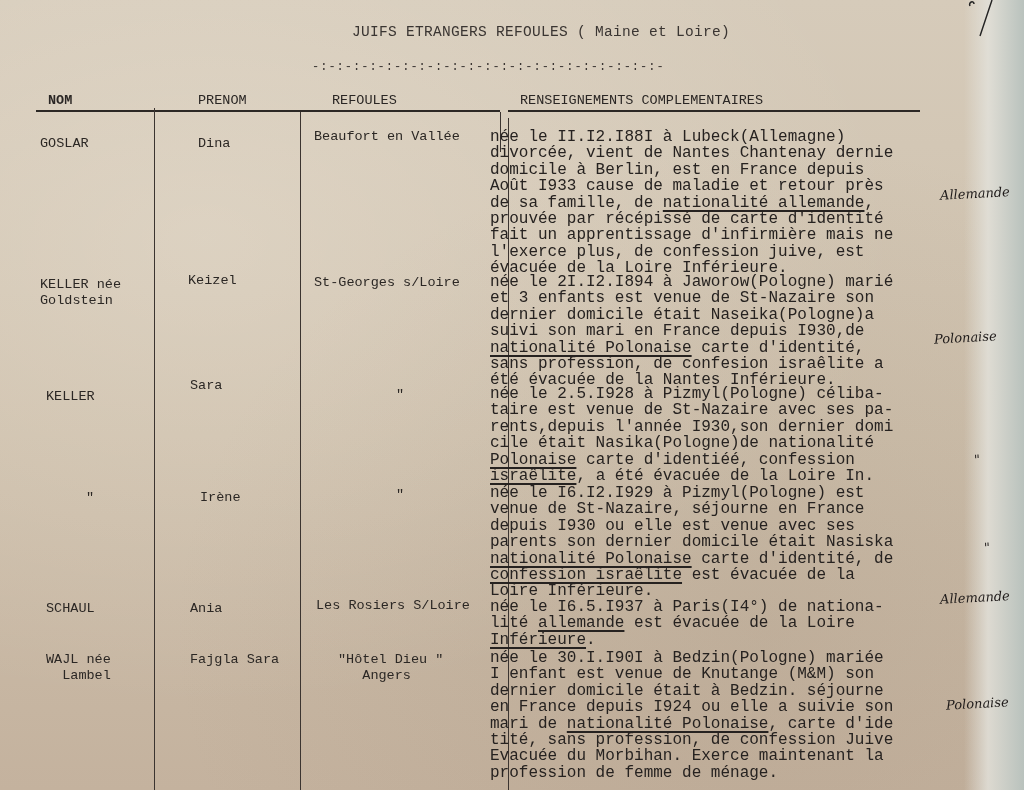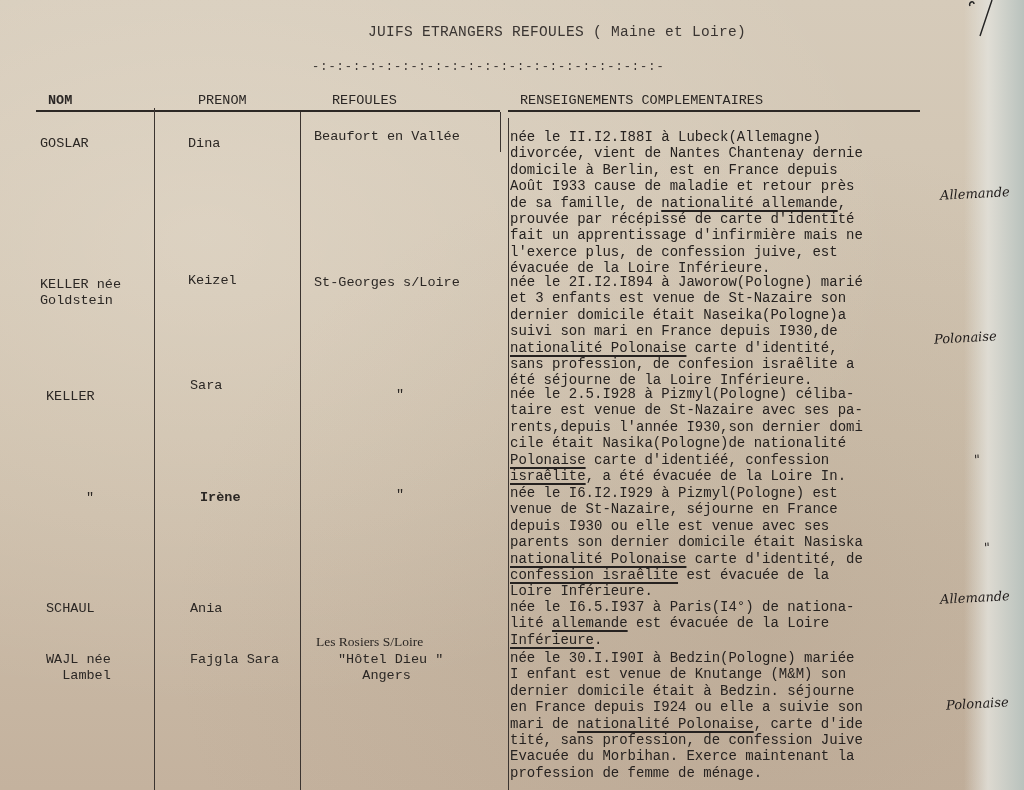--- a/index.html
+++ b/index.html
@@ -11,39 +11,39 @@
         radial-gradient(ellipse at 75% 80%, rgba(150,130,110,0.18), transparent 55%),
         linear-gradient(180deg, #d6cbba 0%, #cdbfab 55%, #c4b29e 100%);
       font-family: "Liberation Mono", "DejaVu Sans Mono", monospace;
       color: #2e2a27;
     }
     .right-edge {
       position: absolute; top: 0; right: 0; width: 60px; height: 790px;
       background: linear-gradient(90deg, rgba(225,222,212,0) 0%, rgba(226,225,218,0.85) 40%, #b9c2bd 100%);
     }
     .title {
-      position: absolute; top: 24px; left: 368px;
+      position: absolute; top: 24px; left: 352px;
       font-size: 14.5px; letter-spacing: 0.3px; color: #3a3532;
     }
     .dashes {
       position: absolute; top: 60px; left: 312px;
       font-size: 12px; letter-spacing: 1px; color: #3a3532;
     }
     .page-mark {
       position: absolute; top: 0; left: 962px; width: 40px; height: 40px;
     }
     .hdr { position: absolute; top: 93px; font-size: 13.5px; color: #2a2624; }
     .hdr-rule {
       position: absolute; top: 110px; height: 1.6px; background: #2c2825;
     }
     .vline { position: absolute; width: 1.3px; background: #3b3430; }
     .cell { position: absolute; font-size: 13.5px; line-height: 16px; white-space: pre; color: #2b2724; }
     .info {
-      position: absolute; left: 510px; width: 420px;
-      font-size: 14px; line-height: 16.4px; white-space: pre; color: #262220;
+      position: absolute; left: 490px; width: 420px;
+      font-size: 16px; line-height: 16.4px; white-space: pre; color: #262220;
     }
     .info .ul { text-decoration: underline; text-decoration-thickness: 1.5px; text-underline-offset: 3px; }
     .hand {
       position: absolute; font-family: "DejaVu Serif", serif; font-style: italic;
       font-size: 13px; color: #1f1b1a; transform: rotate(-3deg);
     }
   </style>
 </head>
 <body>
 
@@ -63,21 +63,21 @@
 <div class="hdr" style="left:520px;">RENSEIGNEMENTS COMPLEMENTAIRES</div>
 <div class="hdr-rule" style="left:36px;width:464px;"></div>
 <div class="hdr-rule" style="left:508px;width:412px;"></div>
 
 <div class="vline" style="left:154px;top:108px;height:682px;"></div>
 <div class="vline" style="left:300px;top:112px;height:678px;"></div>
 <div class="vline" style="left:500px;top:112px;height:40px;"></div>
 <div class="vline" style="left:508px;top:118px;height:672px;"></div>
 
 <div class="cell" style="left:40px;top:136px;">GOSLAR</div>
-<div class="cell" style="left:188px;top:136px;">Dina</div>
+<div class="cell" style="left:198px;top:136px;">Dina</div>
 <div class="cell" style="left:314px;top:129px;">Beaufort en Vallée</div>
 <div class="info" style="top:129px;"><span>née le II.I2.I88I à Lubeck(Allemagne)</span>
 <span>divorcée, vient de Nantes Chantenay dernie</span>
 <span>domicile à Berlin, est en France depuis</span>
 <span>Août I933 cause de maladie et retour près</span>
 <span>de sa famille, de <span class="ul">nationalité allemande</span>,</span>
 <span>prouvée par récépissé de carte d'identité</span>
 <span>fait un apprentissage d'infirmière mais ne</span>
 <span>l'exerce plus, de confession juive, est</span>
 <span>évacuée de la Loire Inférieure.</span></div>
@@ -86,49 +86,49 @@
 <div class="cell" style="left:40px;top:277px;">KELLER née
 Goldstein</div>
 <div class="cell" style="left:188px;top:273px;">Keizel</div>
 <div class="cell" style="left:314px;top:275px;">St-Georges s/Loire</div>
 <div class="info" style="top:274px;"><span>née le 2I.I2.I894 à Jaworow(Pologne) marié</span>
 <span>et 3 enfants est venue de St-Nazaire son</span>
 <span>dernier domicile était Naseika(Pologne)a</span>
 <span>suivi son mari en France depuis I930,de</span>
 <span><span class="ul">nationalité Polonaise</span> carte d'identité,</span>
 <span>sans profession, de confesion israêlite a</span>
-<span>été séjourne de la Loire Inférieure.</span></div>
+<span>été évacuée de la Nantes Inférieure.</span></div>
 <div class="hand" style="left:934px;top:330px;">Polonaise</div>
 
 <div class="cell" style="left:46px;top:389px;">KELLER</div>
 <div class="cell" style="left:190px;top:378px;">Sara</div>
 <div class="cell" style="left:396px;top:387px;">"</div>
 <div class="info" style="top:386px;"><span>née le 2.5.I928 à Pizmyl(Pologne) céliba-</span>
 <span>taire est venue de St-Nazaire avec ses pa-</span>
 <span>rents,depuis l'année I930,son dernier domi</span>
 <span>cile était Nasika(Pologne)de nationalité</span>
 <span><span class="ul">Polonaise</span> carte d'identiéé, confession</span>
 <span><span class="ul">israêlite</span>, a été évacuée de la Loire In.</span></div>
 <div class="hand" style="left:974px;top:452px;">"</div>
 
 <div class="cell" style="left:86px;top:490px;">"</div>
-<div class="cell" style="left:200px;top:490px;font-weight:bold;">Irène</div>
+<div class="cell" style="left:200px;top:490px;">Irène</div>
 <div class="cell" style="left:396px;top:487px;">"</div>
 <div class="info" style="top:485px;"><span>née le I6.I2.I929 à Pizmyl(Pologne) est</span>
 <span>venue de St-Nazaire, séjourne en France</span>
 <span>depuis I930 ou elle est venue avec ses</span>
 <span>parents son dernier domicile était Nasiska</span>
 <span><span class="ul">nationalité Polonaise</span> carte d'identité, de</span>
 <span><span class="ul">confession israêlite</span> est évacuée de la</span>
 <span>Loire Inférieure.</span></div>
 <div class="hand" style="left:984px;top:540px;">"</div>
 
 <div class="cell" style="left:46px;top:601px;">SCHAUL</div>
 <div class="cell" style="left:190px;top:601px;">Ania</div>
-<div class="cell" style="left:316px;top:634px;font-family:Liberation Serif, serif;">Les Rosiers S/Loire</div>
+<div class="cell" style="left:316px;top:598px;">Les Rosiers S/Loire</div>
 <div class="info" style="top:599px;"><span>née le I6.5.I937 à Paris(I4°) de nationa-</span>
 <span>lité <span class="ul">allemande</span> est évacuée de la Loire</span>
 <span><span class="ul">Inférieure</span>.</span></div>
 <div class="hand" style="left:940px;top:590px;">Allemande</div>
 
 <div class="cell" style="left:46px;top:652px;text-align:right;">WAJL née
 Lambel</div>
 <div class="cell" style="left:190px;top:652px;">Fajgla Sara</div>
 <div class="cell" style="left:338px;top:652px;">"Hôtel Dieu "
    Angers</div>

